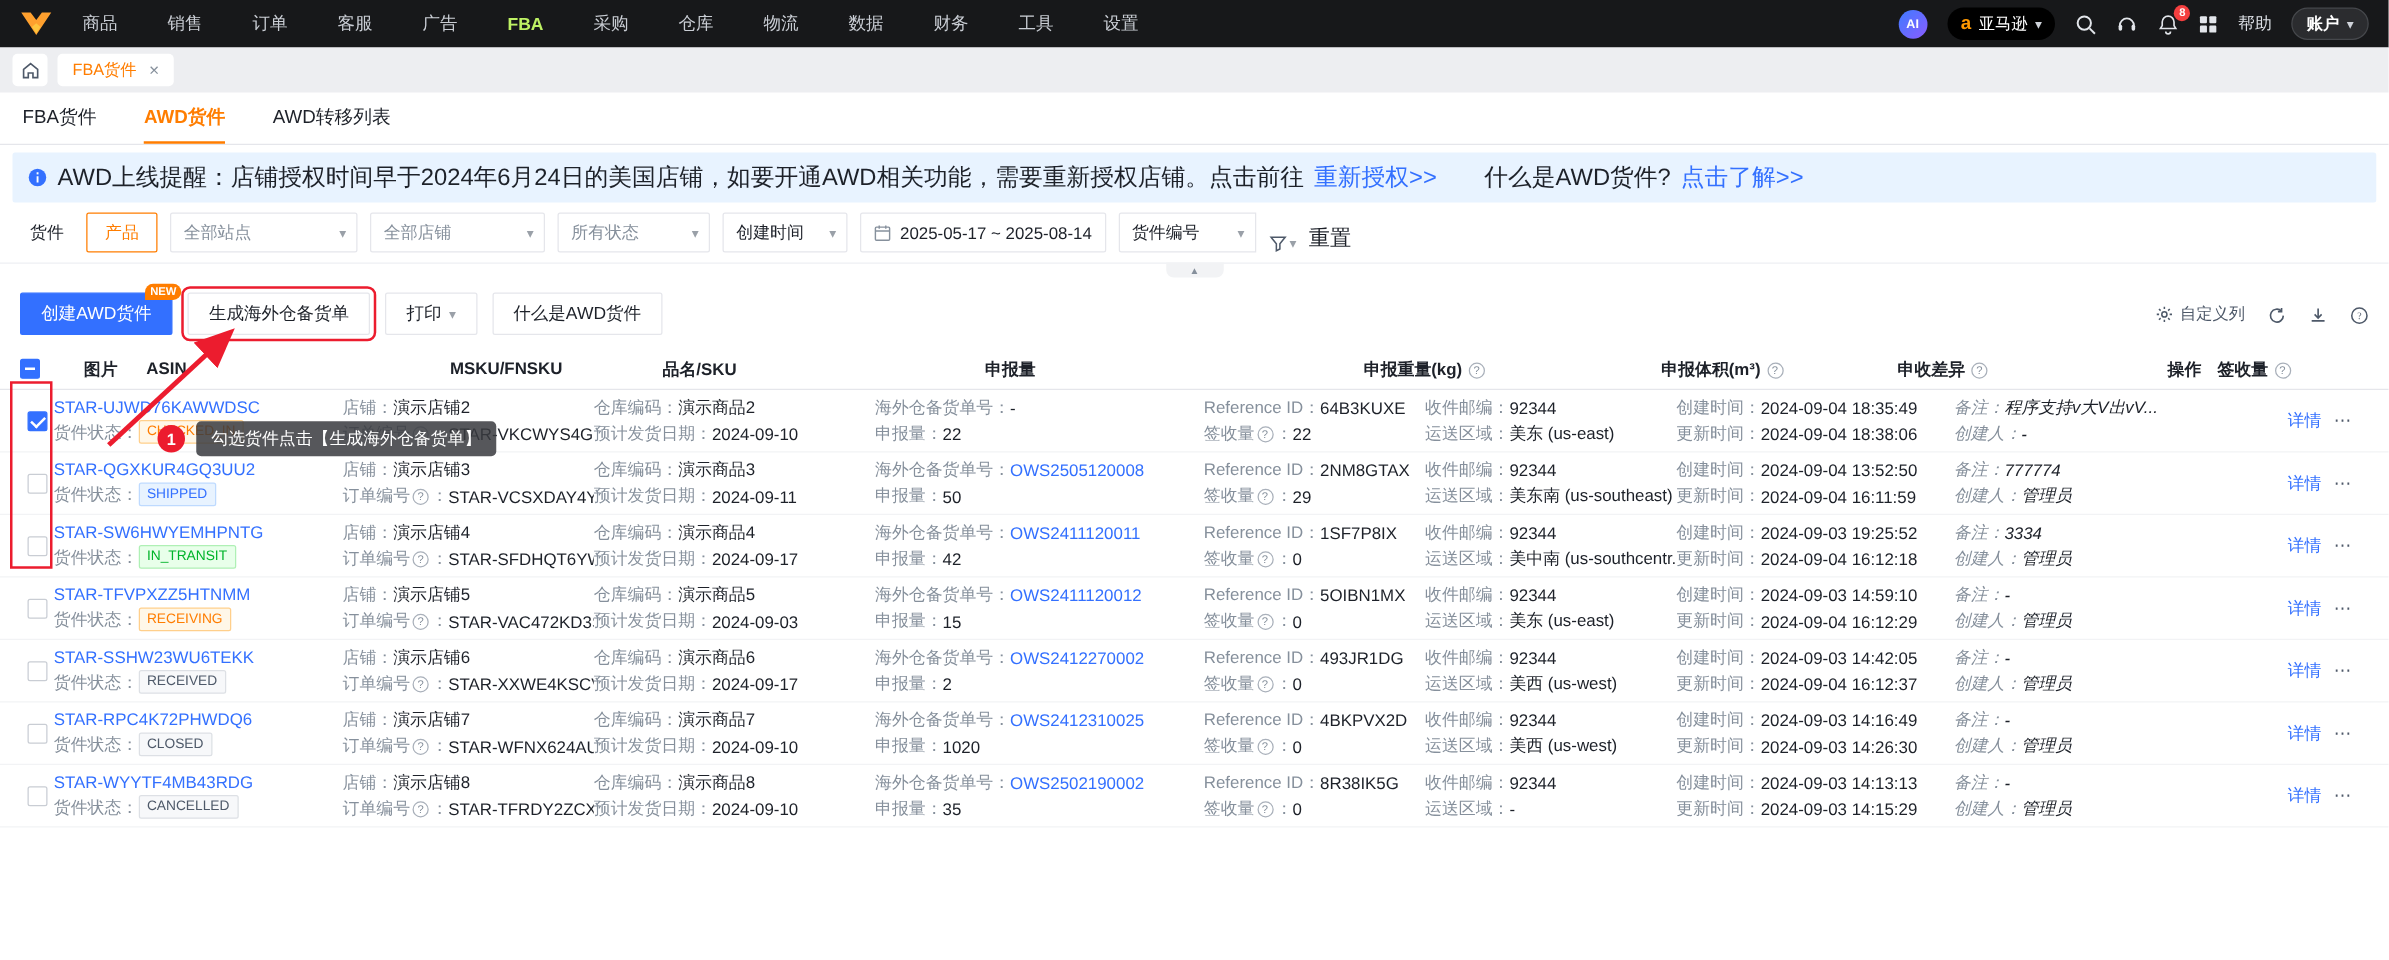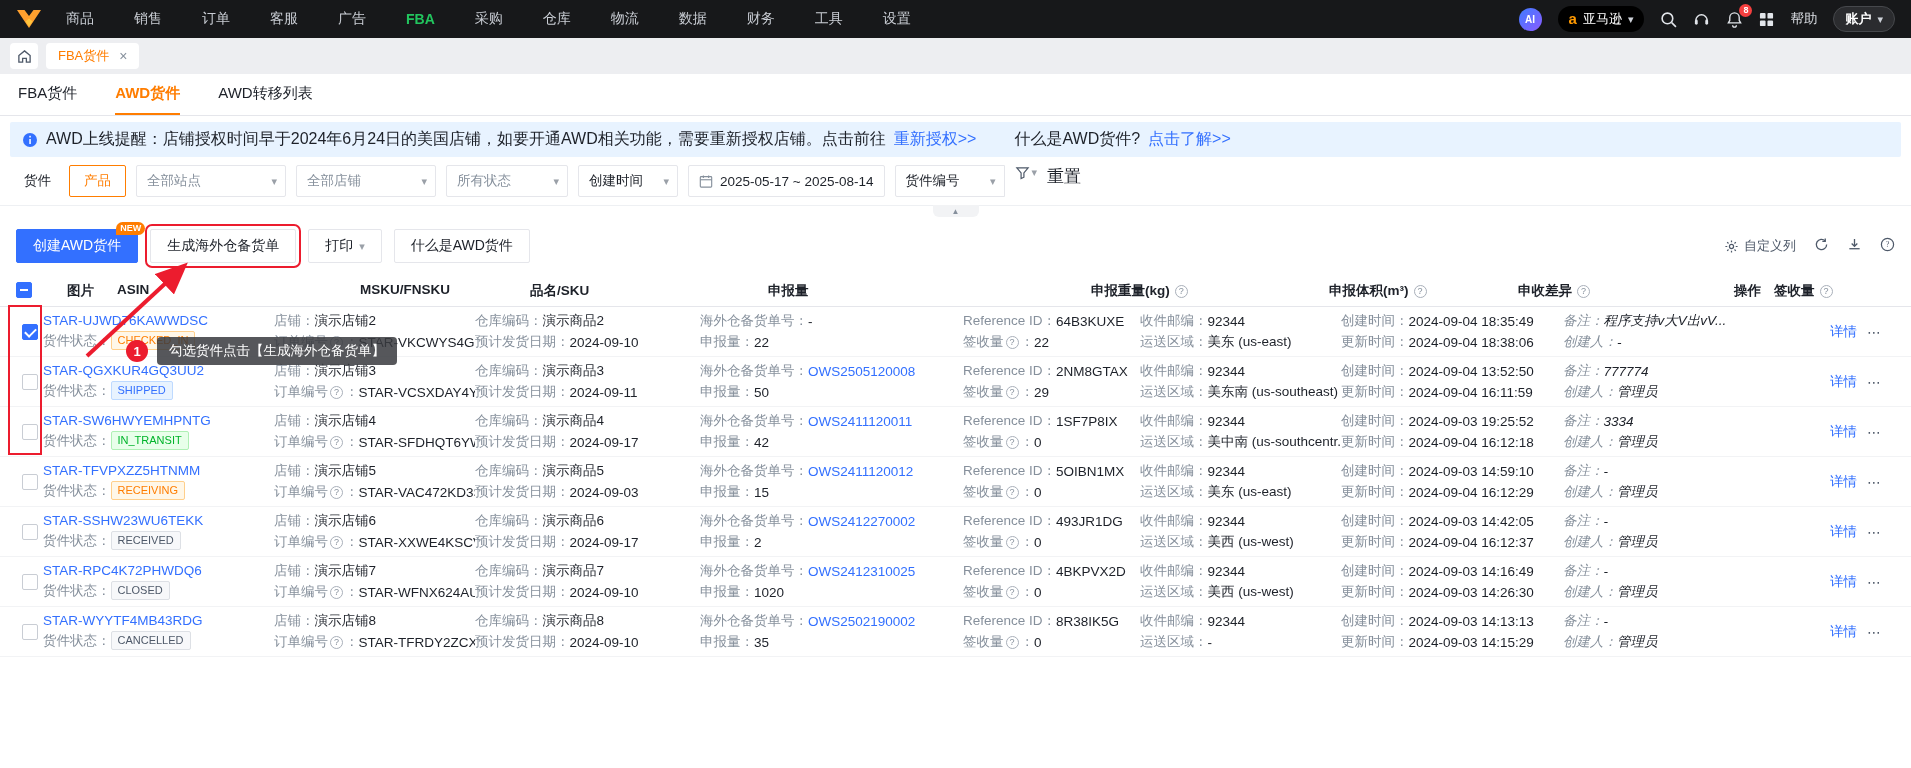--- a/index.html
+++ b/index.html
@@ -5,21 +5,21 @@
   * { margin:0; padding:0; box-sizing:border-box; }
   html,body { width:1911px; height:768px; overflow:hidden; background:#fff;
     font-family:"Liberation Sans","DejaVu Sans",sans-serif; }
   .lnk { color:#3370ff; cursor:pointer; text-decoration:none; }
 
   
   .topnav { height:38px; background:#17181a; display:flex; align-items:center; padding:0 16px; }
   .logo { margin-right:22px; display:flex; align-items:center; cursor:pointer; }
   .nitems { display:flex; gap:36px; font-size:14px; color:#c9cdd4; }
   .nitem { height:38px; display:flex; align-items:center; cursor:pointer; padding:0 2px; }
-  .nitem.active { color:#22c55e; font-weight:bold; }
+  .nitem.active { color:#bef264; font-weight:bold; }
   .nright { margin-left:auto; display:flex; align-items:center; gap:16px; color:#dcdfe5; }
   .ai { width:23px; height:23px; border-radius:50%; background:linear-gradient(135deg,#3f7bff,#8a5cff);
     color:#fff; font-size:10px; font-weight:bold; display:flex; align-items:center; justify-content:center; cursor:pointer; }
   .mkt { height:26px; background:#000; border-radius:13px; display:flex; align-items:center; gap:6px; padding:0 11px;
     color:#fff; font-size:13px; cursor:pointer; }
   .amz { color:#ff9900; font-weight:bold; font-size:15px; line-height:12px; }
   .chev { font-size:11px; color:#9aa0a8; }
   .mkt .chev, .acct .chev { color:#cfd3da; }
   .icbtn { display:flex; align-items:center; cursor:pointer; color:#e2e5ea; }
   .bellwrap { position:relative; }
@@ -38,25 +38,25 @@
   .wtab .x { color:#86909c; font-size:14px; }
 
   
   .ptabs { display:flex; gap:38px; padding:0 18px; height:42px; align-items:center; border-bottom:1px solid #e5e6eb;
     font-size:15px; color:#1d2129; }
   .ptab { height:100%; display:flex; align-items:center; cursor:pointer; border-bottom:2px solid transparent; }
   .ptab.active { color:#ff7d00; font-weight:bold; border-bottom-color:#ff7d00; }
 
   
   .alert { margin:6px 10px 0; background:#e8f3ff; border-radius:2px; padding:7px 12px; display:flex;
-    align-items:center; gap:8px; font-size:16px; color:#1d2129; }
+    align-items:center; gap:8px; font-size:19px; color:#1d2129; }
   .alert .sp { margin-left:30px; }
 
   
-  .filters { display:flex; align-items:flex-start; gap:10px; padding:8px 16px; border-bottom:1px solid #eef0f3; }
+  .filters { display:flex; align-items:flex-end; gap:10px; padding:8px 16px; border-bottom:1px solid #eef0f3; }
   .segship { font-size:13.5px; color:#1d2129; padding:0 8px; height:32px; display:flex; align-items:center; cursor:pointer; }
   .segprod { border:1px solid #ff7d00; color:#ff7d00; border-radius:2px; height:32px; display:flex;
     align-items:center; padding:0 14px; font-size:13.5px; cursor:pointer; background:#fff; }
   .sel { height:32px; border:1px solid #e5e6eb; border-radius:2px; display:flex; align-items:center;
     justify-content:space-between; padding:0 8px 0 10px; font-size:13.5px; color:#86909c; background:#fff; cursor:pointer; }
   .sel.dark { color:#1d2129; }
   .date { height:32px; border:1px solid #e5e6eb; border-radius:2px; display:flex; align-items:center; gap:7px;
     padding:0 10px; font-size:13.5px; color:#1d2129; background:#fff; cursor:pointer; }
   .sgroup { display:flex; height:32px; }
   .sgroup .sel { border-radius:2px 0 0 2px; width:110px; }
@@ -73,21 +73,21 @@
     display:flex; align-items:center; justify-content:center; color:#86909c; font-size:8px; cursor:pointer; }
 
   
   .toolbar { display:flex; align-items:center; padding:12px 16px 10px; gap:12px; }
   .btn { height:34px; border-radius:2px; font-size:14px; display:inline-flex; align-items:center; gap:6px;
     padding:0 16px; border:1px solid #e5e6eb; background:#fff; color:#1d2129; cursor:pointer; font-family:inherit; }
   .btn-primary { background:#3370ff; border-color:#3370ff; color:#fff; position:relative; }
   .newbadge { position:absolute; top:-8px; right:-8px; background:#ff7d00; color:#fff; font-size:9px;
     line-height:13px; padding:0 4px; border-radius:7px 7px 7px 0; font-weight:bold; }
   .red-frame { outline:2px solid #ec1c2e; outline-offset:3px; }
-  .tbright { margin-left:auto; display:flex; align-items:flex-start; gap:18px; color:#4e5969; font-size:13px;font-family:Liberation Serif, serif; }
+  .tbright { margin-left:auto; display:flex; align-items:flex-end; gap:18px; color:#4e5969; font-size:13px;font-family:Liberation Serif, serif; }
   .tbright .plainic { gap:5px; }
 
   
   .thead { position:relative; height:34px; border-bottom:1px solid #e5e6eb; font-weight:bold; font-size:13.5px; color:#1d2129; }
   .th { position:absolute; top:9px; display:inline-flex; align-items:center; gap:3px; white-space:nowrap; }
   .thcb { position:absolute; left:16px; top:9px; }
   .q { display:inline-flex; align-items:center; justify-content:center; width:13px; height:13px; border:1px solid #a9b0ba;
     border-radius:50%; color:#86909c; font-size:9px; font-weight:normal; margin:0 2px; flex:none; }
   .cb { width:16px; height:16px; border:1px solid #c9cdd4; border-radius:2px; background:#fff; display:inline-block;
     position:relative; cursor:pointer; flex:none; }
@@ -314,21 +314,21 @@
     </span>
   <span class="th" style="left:117px">
       <span>ASIN</span>
     </span>
   <span class="th" style="left:360px">
       <span>MSKU/FNSKU</span>
     </span>
   <span class="th" style="left:530px">
       <span>品名/SKU</span>
     </span>
-  <span class="th" style="left:768px">
+  <span class="th" style="left:788px">
       <span>申报量</span>
     </span>
   <span class="th" style="left:1091px">
       <span>申报重量(kg)</span>
       <span class="q">?</span>
     </span>
   <span class="th" style="left:1329px">
       <span>申报体积(m³)</span>
       <span class="q">?</span>
     </span>

